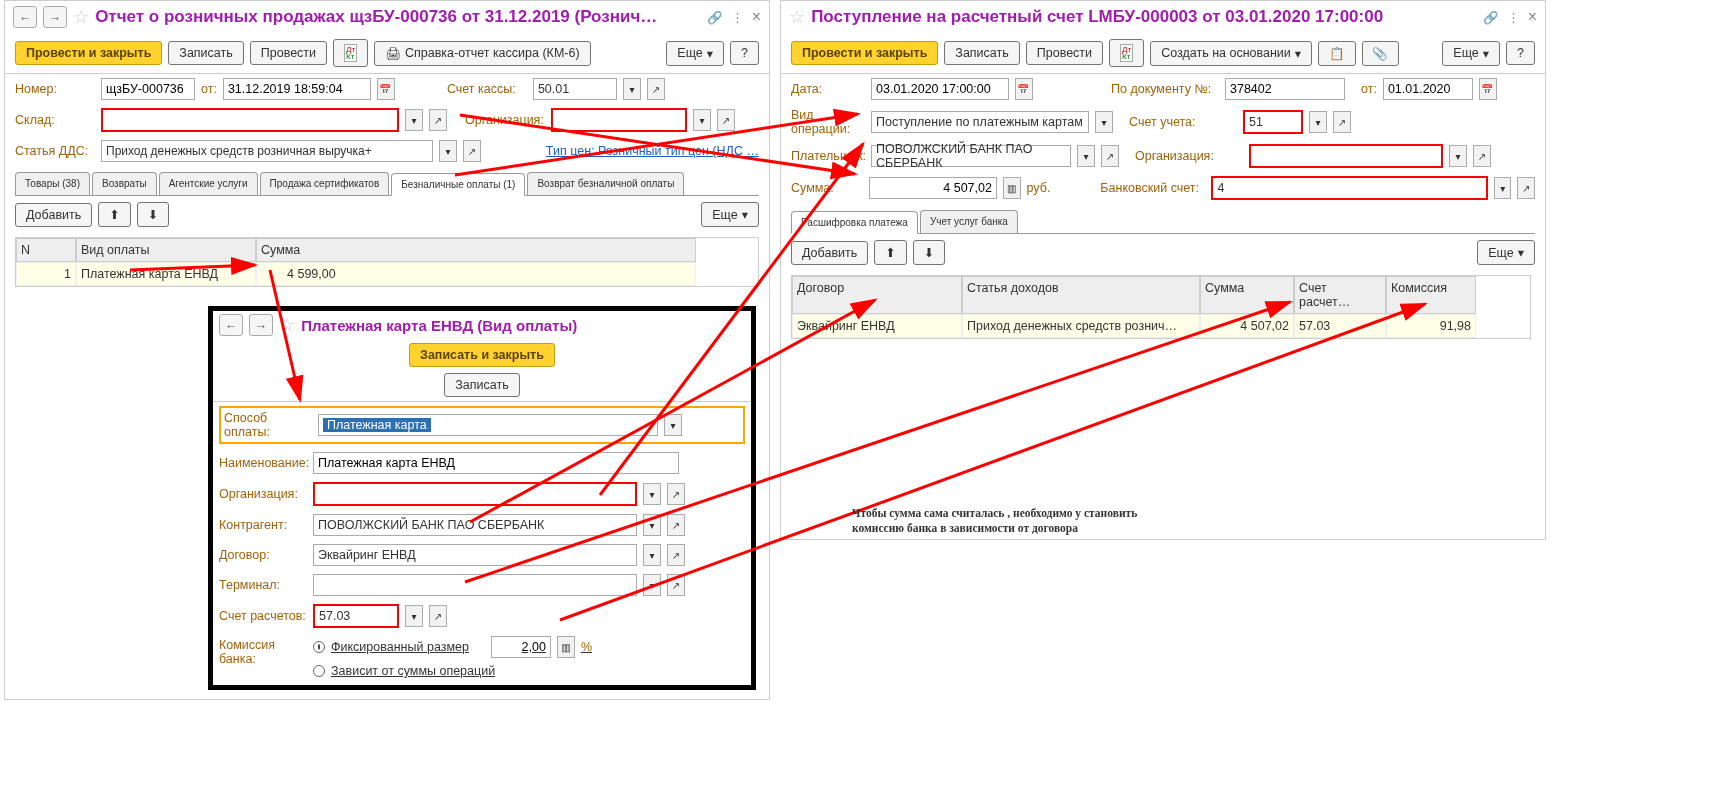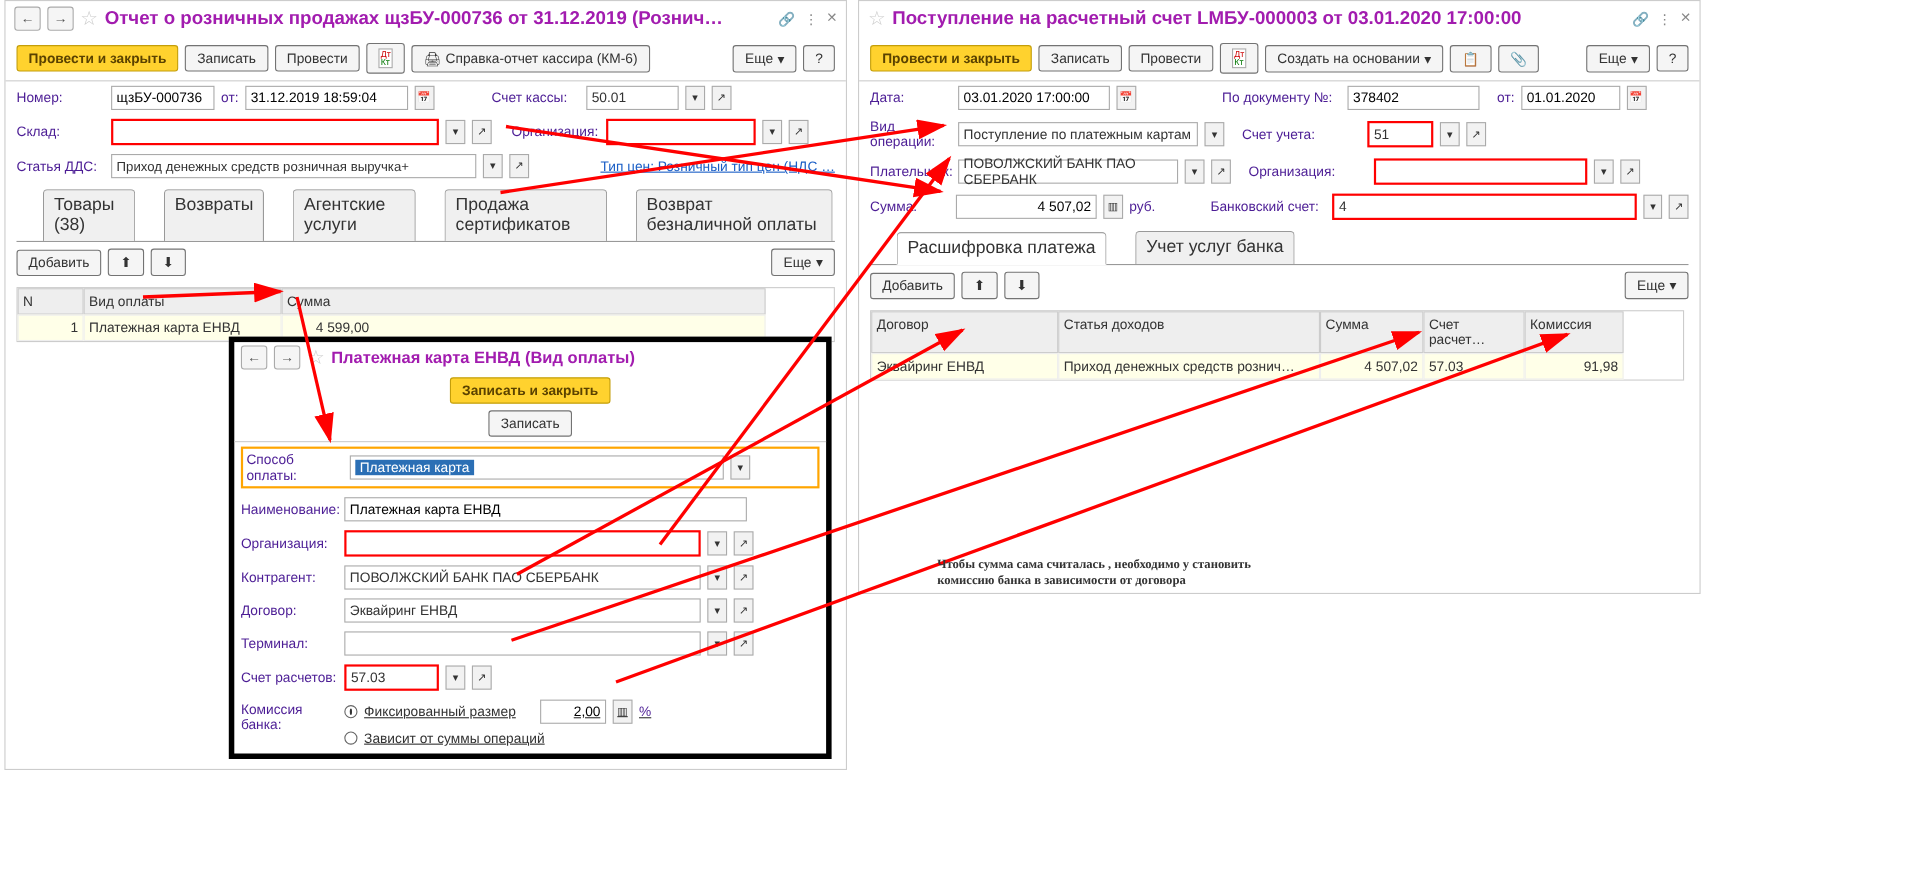--- a/index.html
+++ b/index.html
@@ -11,27 +11,27 @@
   .navbtn { width: 24px; height: 22px; border: 1px solid #aaa; border-radius: 3px; background: #f5f5f5; display:flex;align-items:center;justify-content:center; color:#555; cursor:pointer;}
   .star { color: #ccc; font-size: 18px; }
   .title { font-size: 17px; font-weight: bold; color: #a21caf; flex: 1; white-space: nowrap; overflow: hidden; text-overflow: ellipsis; }
   .hdr-right { display:flex; gap:8px; align-items:center; color:#888; }
   .closebtn { font-size: 16px; cursor:pointer; }
   .toolbar { display: flex; align-items: center; gap: 6px; padding: 6px 10px; border-bottom: 1px solid #ccc; flex-wrap:wrap;}
   .btn { border: 1px solid #737373; border-radius: 3px; padding: 4px 10px; font-size: 12.5px; background: #f5f5f5; cursor:pointer; display:flex; align-items:center; gap:4px; }
   .btn-primary { background: #ffd22e; border-color: #c49e0a; font-weight: bold; color: #5a4200;}
   .spacer { flex: 1; }
   .formrow { display: flex; align-items: center; padding: 4px 10px; gap: 6px; font-size: 12.5px;}
-  .lbl { font-size: 12.5px; color: #4c1d95; }
+  .lbl { font-size: 12.5px; color: #a16207; }
   .inp { border: 1px solid #aaa; padding: 2px 4px; font-size: 12.5px; height: 22px; background:#fff; }
   .sel { border: 1px solid #aaa; padding: 2px 4px; font-size: 12.5px; height: 22px; background:#fff; display:flex; align-items:center;}
   .inpbtn { width: 18px; height: 22px; border:1px solid #aaa; background:#f2f2f2; display:flex; align-items:center; justify-content:center; font-size:10px; cursor:pointer;}
   .redbox { border: 2px solid red !important; height:24px; }
   .tabs { display: flex; border-bottom: 1px solid #999; margin: 6px 10px 0 10px; }
-  .tab { padding: 5px 9px; border: 1px solid #999; border-bottom: none; border-top-left-radius: 4px; border-top-right-radius: 4px; background: #f0f0f0; font-size: 16px; cursor:pointer; margin-right:2px;margin-left:24px;}
+  .tab { padding: 5px 9px; border: 1px solid #999; border-bottom: none; border-top-left-radius: 4px; border-top-right-radius: 4px; background: #f0f0f0; font-size: 10px; cursor:pointer; margin-right:2px;}
   .tab.active { background: #fff; position: relative; top: 1px; border-bottom: 1px solid #fff;}
   .subbar { display:flex; align-items:center; gap:6px; padding:6px 10px; }
   .tbl { display: grid; border: 1px solid #ccc; margin: 4px 10px; }
   .tbl-l { grid-template-columns: 60px 180px 440px; }
   .tbl-r { grid-template-columns: 150px 210px 92px 90px 92px; width:634px;}
   .th { background: #eee; border: 1px solid #ccc; padding: 4px; font-size:12.5px; }
   .td { border: 1px solid #eee; padding: 4px; font-size:12.5px; background:#ffffe8;}
   .td.num { text-align: right; }
   .linktxt { color: #1a5ec6; text-decoration: underline; cursor:pointer; }
   .modal { position:absolute; left:208px; top:306px; width:548px; height:384px; background:#fff; border:5px solid #000; z-index:10;}
@@ -107,20 +107,21 @@
     <div class="inpbtn">↗</div>
     <div class="spacer"></div>
     <span class="linktxt">Тип цен: Розничный тип цен (НДС …</span>
   </div>
 
   <div class="tabs">
     <div class="tab">Товары (38)</div>
     <div class="tab">Возвраты</div>
     <div class="tab">Агентские услуги</div>
     <div class="tab">Продажа сертификатов</div>
+    <div class="tab active">Безналичные оплаты (1)</div>
     <div class="tab">Возврат безналичной оплаты</div>
   </div>
   <div class="subbar">
     <div class="btn">Добавить</div>
     <div class="btn">⬆</div>
     <div class="btn">⬇</div>
     <div class="spacer"></div>
     <div class="btn"><span>Еще</span> ▾</div>
   </div>
   <div class="tbl tbl-l">

